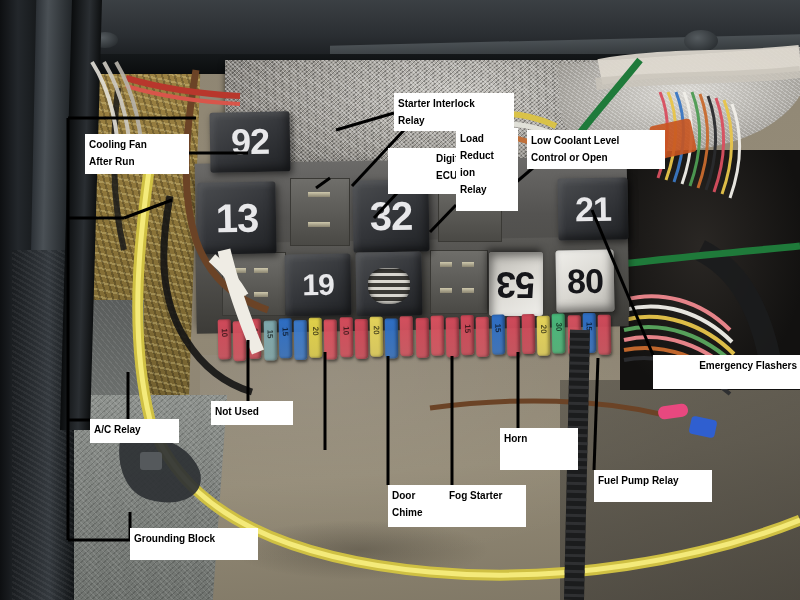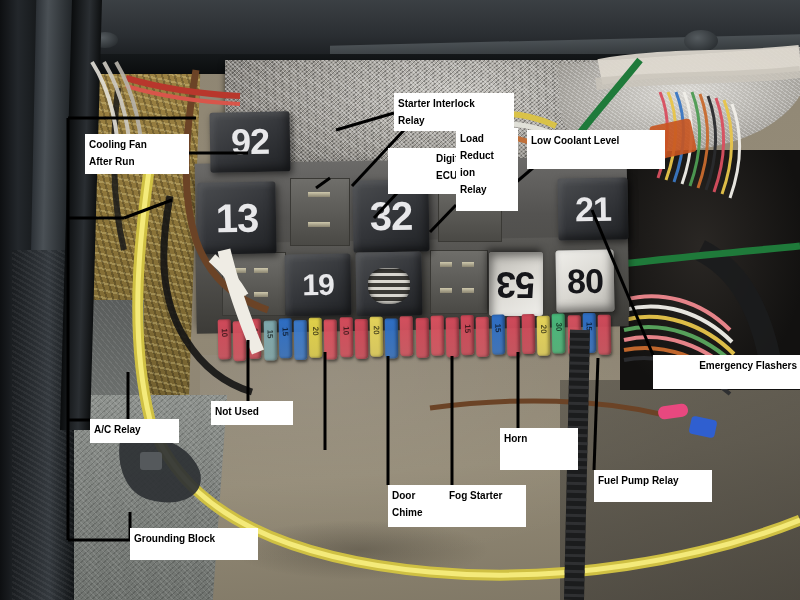--- a/index.html
+++ b/index.html
@@ -392,20 +392,21 @@
         <div>ECU</div>
       </div>
       <div class="lbl" style="left: 456px; top: 128px; min-width: 54px; height: 81px;">
         <div>Load</div>
         <div>Reduct</div>
         <div>ion</div>
         <div>Relay</div>
       </div>
       <div class="lbl" style="left: 527px; top: 130px; min-width: 130px; height: 37px;">
         <div>Low Coolant Level</div>
+        <div>Control or Open</div>
       </div>
       <div class="lbl" style="left: 653px; top: 355px; min-width: 140px; height: 32px; text-align: right;">
         <div>Emergency Flashers</div>
       </div>
       <div class="lbl" style="left: 90px; top: 419px; min-width: 81px; height: 22px;">
         <div>A/C Relay</div>
       </div>
       <div class="lbl" style="left: 211px; top: 401px; min-width: 74px; height: 22px;">
         <div>Not Used</div>
       </div>

